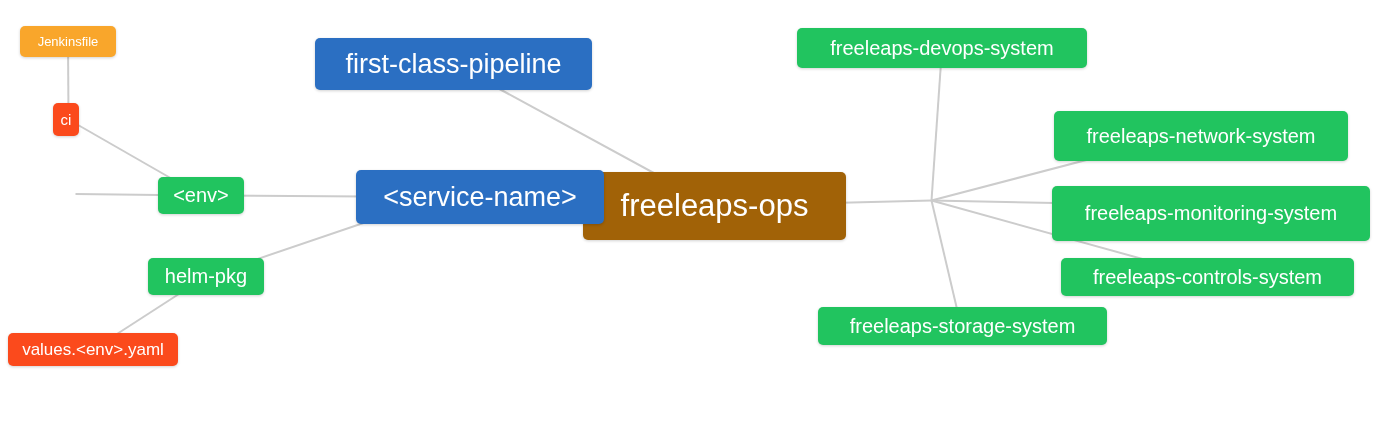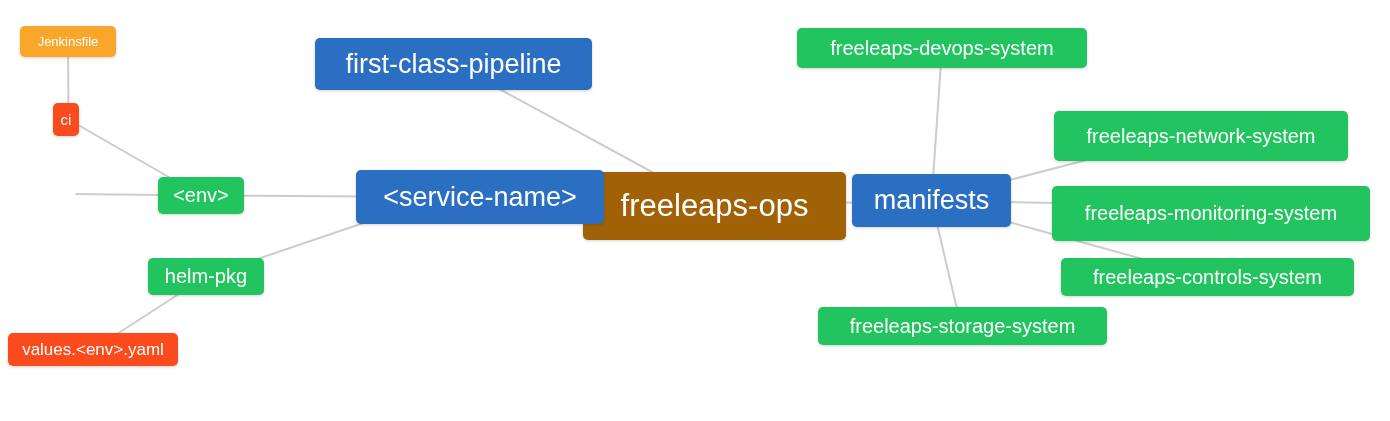--- a/index.html
+++ b/index.html
@@ -78,21 +78,20 @@
       <line x1="931.5" y1="200.5" x2="1201" y2="130"></line>
       <line x1="931.5" y1="200.5" x2="1211" y2="206"></line>
       <line x1="931.5" y1="200.5" x2="1207.5" y2="277"></line>
       <line x1="931.5" y1="200.5" x2="961" y2="326"></line>
     </g>
   </svg>
 
   <div class="node c-root n-ops">freeleaps-ops</div>
   <div class="node c-blue n-pipeline">first-class-pipeline</div>
   <div class="node c-blue n-service">&lt;service-name&gt;</div>
-  <div class="node c-blue n-manifests">manifests</div>
   <div class="node c-green n-env">&lt;env&gt;</div>
   <div class="node c-green n-helm">helm-pkg</div>
   <div class="node c-red n-ci">ci</div>
   <div class="node c-amber n-jenkins">Jenkinsfile</div>
   <div class="node c-red n-values">values.&lt;env&gt;.yaml</div>
   <div class="node c-green n-devops">freeleaps-devops-system</div>
   <div class="node c-green n-network">freeleaps-network-system</div>
   <div class="node c-green n-monitoring">freeleaps-monitoring-system</div>
   <div class="node c-green n-controls">freeleaps-controls-system</div>
   <div class="node c-green n-storage">freeleaps-storage-system</div>

